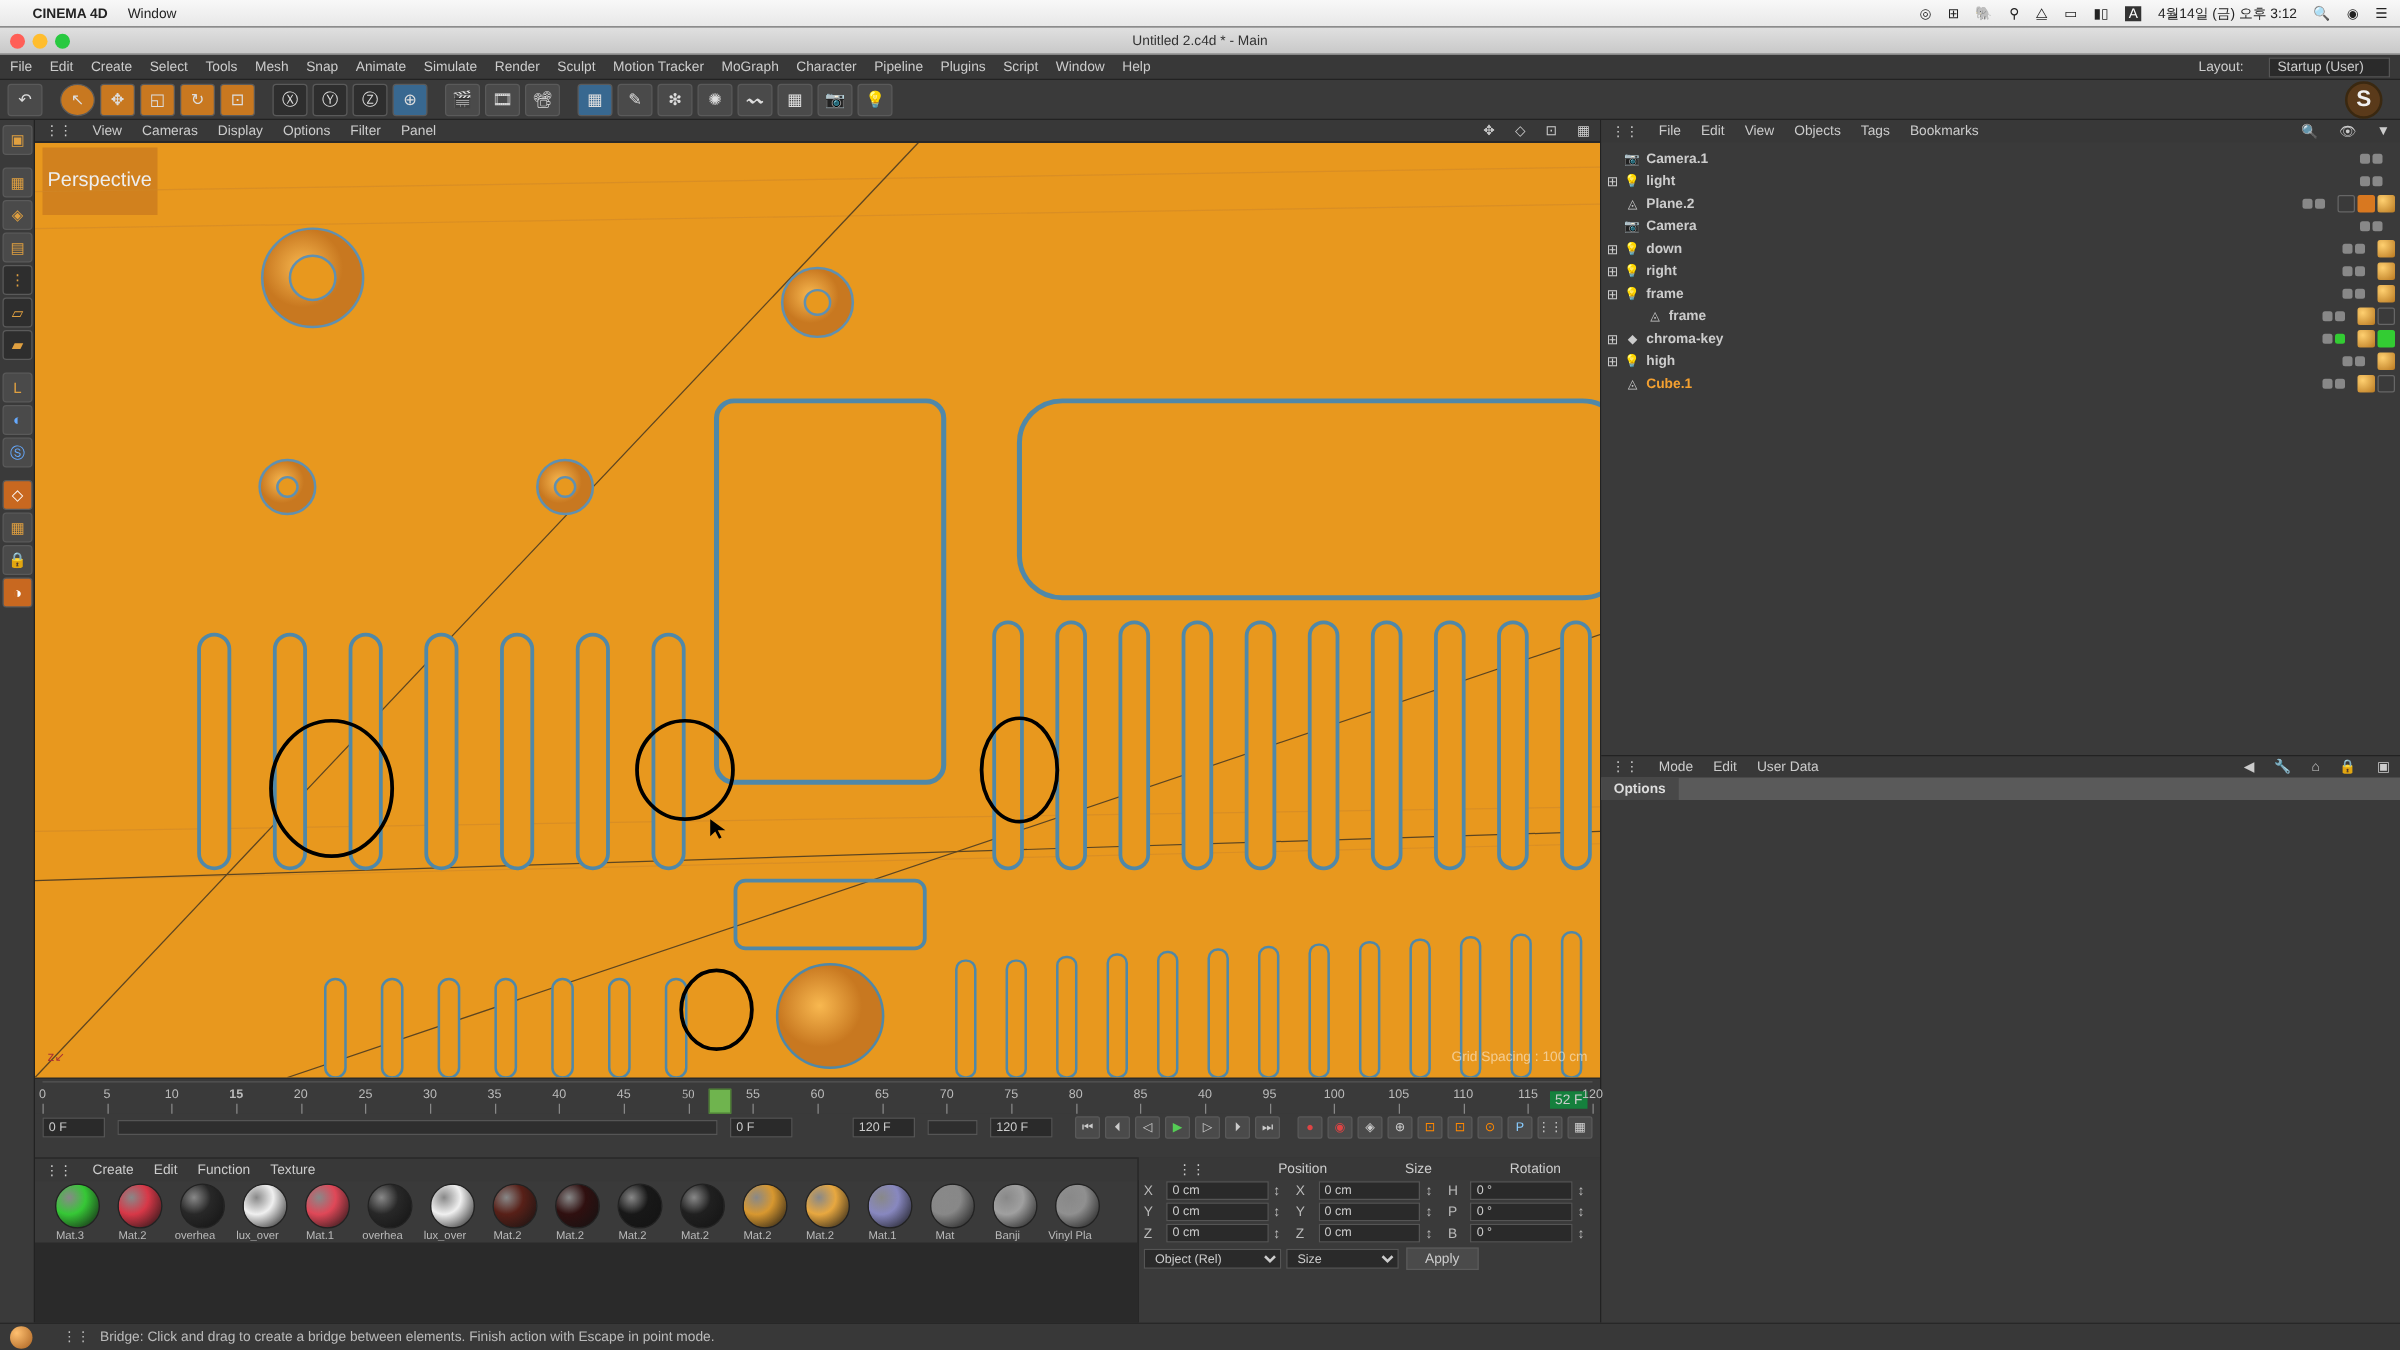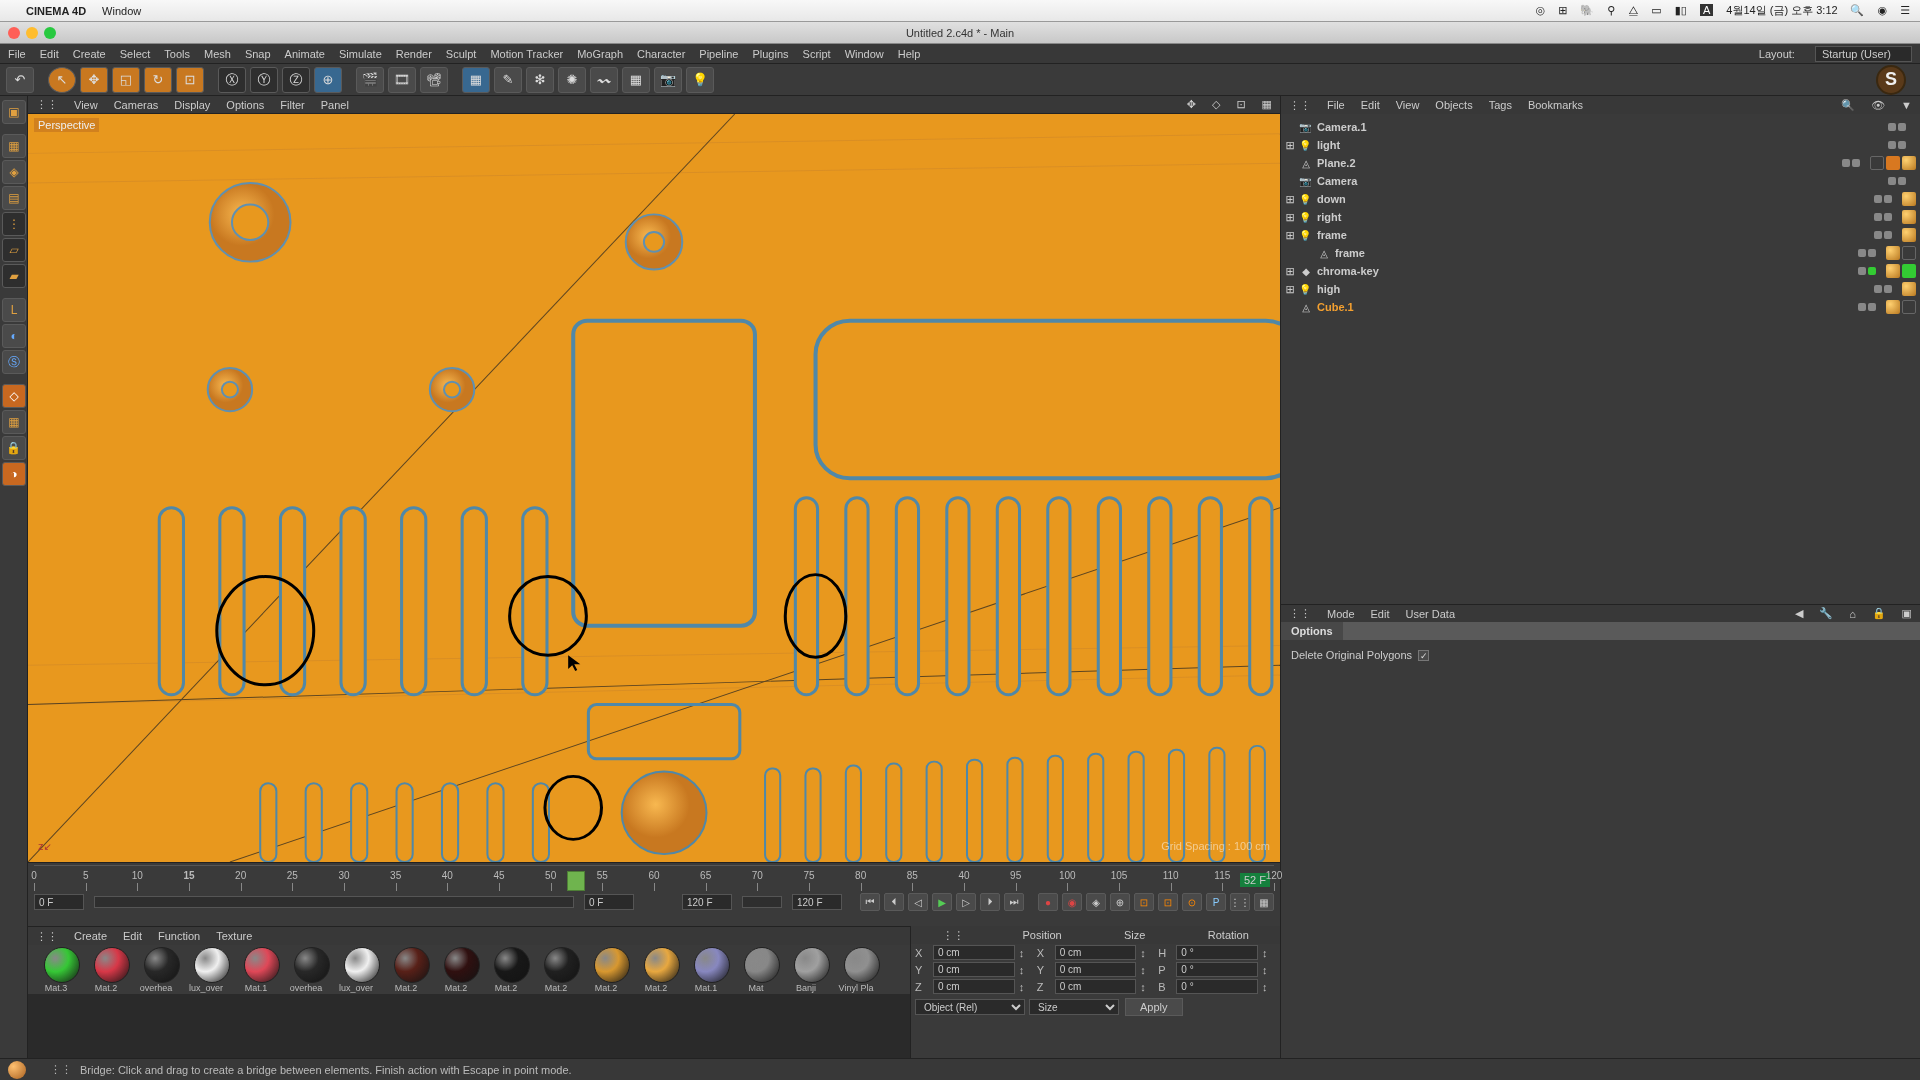--- a/index.html
+++ b/index.html
@@ -42,21 +42,21 @@
 .ltool{width:24px;height:24px;background:#4a4a4a;border:1px solid #5a5a5a;border-radius:3px;display:flex;align-items:center;justify-content:center;color:#e0a040;font-size:12px;}
 .ltool.blue{color:#6af;}
 .ltool.orange{background:#c86820;color:#fff;}
 .ltool.dark{background:#2e2e2e;}
 
 
 .center { flex:1; display:flex; flex-direction:column; background:#2a2a2a; }
 .view-menu { height:18px; background:#383838; display:flex; align-items:center; padding:0 8px; gap:16px; color:#ccc; border-bottom:1px solid #222; }
 .view-menu span{cursor:pointer;}
 .viewport { flex:1; position:relative; background:#e8981e; overflow:hidden; }
-.viewport .label{position:absolute;left:6px;top:4px;background:rgba(200,120,30,0.7);color:#eee;padding:1px 4px;font-size:11px;}
+.viewport .label{position:absolute;left:6px;top:4px;background:rgba(200,120,30,0.7);color:#eee;padding:18px 4px;font-size:16px;}
 .viewport .grid-label{position:absolute;right:10px;bottom:10px;color:rgba(255,255,255,0.5);font-size:11px;}
 .viewport .axes{position:absolute;left:10px;bottom:10px;color:#a33;font-size:10px;}
 .viewport svg{position:absolute;inset:0;width:100%;height:100%;}
 
 
 .timeline{height:64px;background:#3a3a3a;border-top:1px solid #222;display:flex;flex-direction:column;}
 .ruler{height:28px;position:relative;background:#3a3a3a;display:flex;align-items:flex-end;padding:0 6px;}
 .ruler .track{flex:1;height:26px;position:relative;border-top:1px solid #555;}
 .tick{position:absolute;bottom:0;width:1px;height:8px;background:#888;}
 .tick-label{position:absolute;bottom:10px;transform:translateX(-50%);font-size:10px;color:#bbb;}
@@ -371,21 +371,21 @@
             <div class="tick-label" style="left: 20.8333%;">25</div>
             <div class="tick" style="left: 25%;"></div>
             <div class="tick-label" style="left: 25%;">30</div>
             <div class="tick" style="left: 29.1667%;"></div>
             <div class="tick-label" style="left: 29.1667%;">35</div>
             <div class="tick" style="left: 33.3333%;"></div>
             <div class="tick-label" style="left: 33.3333%;">40</div>
             <div class="tick" style="left: 37.5%;"></div>
             <div class="tick-label" style="left: 37.5%;">45</div>
             <div class="tick" style="left: 41.6667%;"></div>
-            <div class="tick-label" style="left: 41.6667%;">50</div>
+            <div class="tick-label" style="left: 41.6667%; font-family: Liberation Serif, serif;">50</div>
             <div class="tick" style="left: 45.8333%;"></div>
             <div class="tick-label" style="left: 45.8333%;">55</div>
             <div class="tick" style="left: 50%;"></div>
             <div class="tick-label" style="left: 50%;">60</div>
             <div class="tick" style="left: 54.1667%;"></div>
             <div class="tick-label" style="left: 54.1667%;">65</div>
             <div class="tick" style="left: 58.3333%;"></div>
             <div class="tick-label" style="left: 58.3333%;">70</div>
             <div class="tick" style="left: 62.5%;"></div>
             <div class="tick-label" style="left: 62.5%;">75</div>
@@ -729,26 +729,20 @@
       <span style="flex:1"></span>
       <span>◀</span>
       <span>🔧</span>
       <span>⌂</span>
       <span>🔒</span>
       <span>▣</span>
     </div>
     <div class="attr-tabs">
       <span class="attr-tab" style="background:#484848;font-weight:700">Options</span>
     </div>
-    <div class="attr-body">
-      <div class="attr-row">
-        <span>Delete Original Polygons</span>
-        <span class="checkish on"></span>
-      </div>
-    </div>
   </div>
 </div>
 
 <div class="status">
   <div class="ball"></div>
   <span style="width:8px"></span>
   <span>⋮⋮</span>
   <span>Bridge: Click and drag to create a bridge between elements. Finish action with Escape in point mode.</span>
 </div>
 

